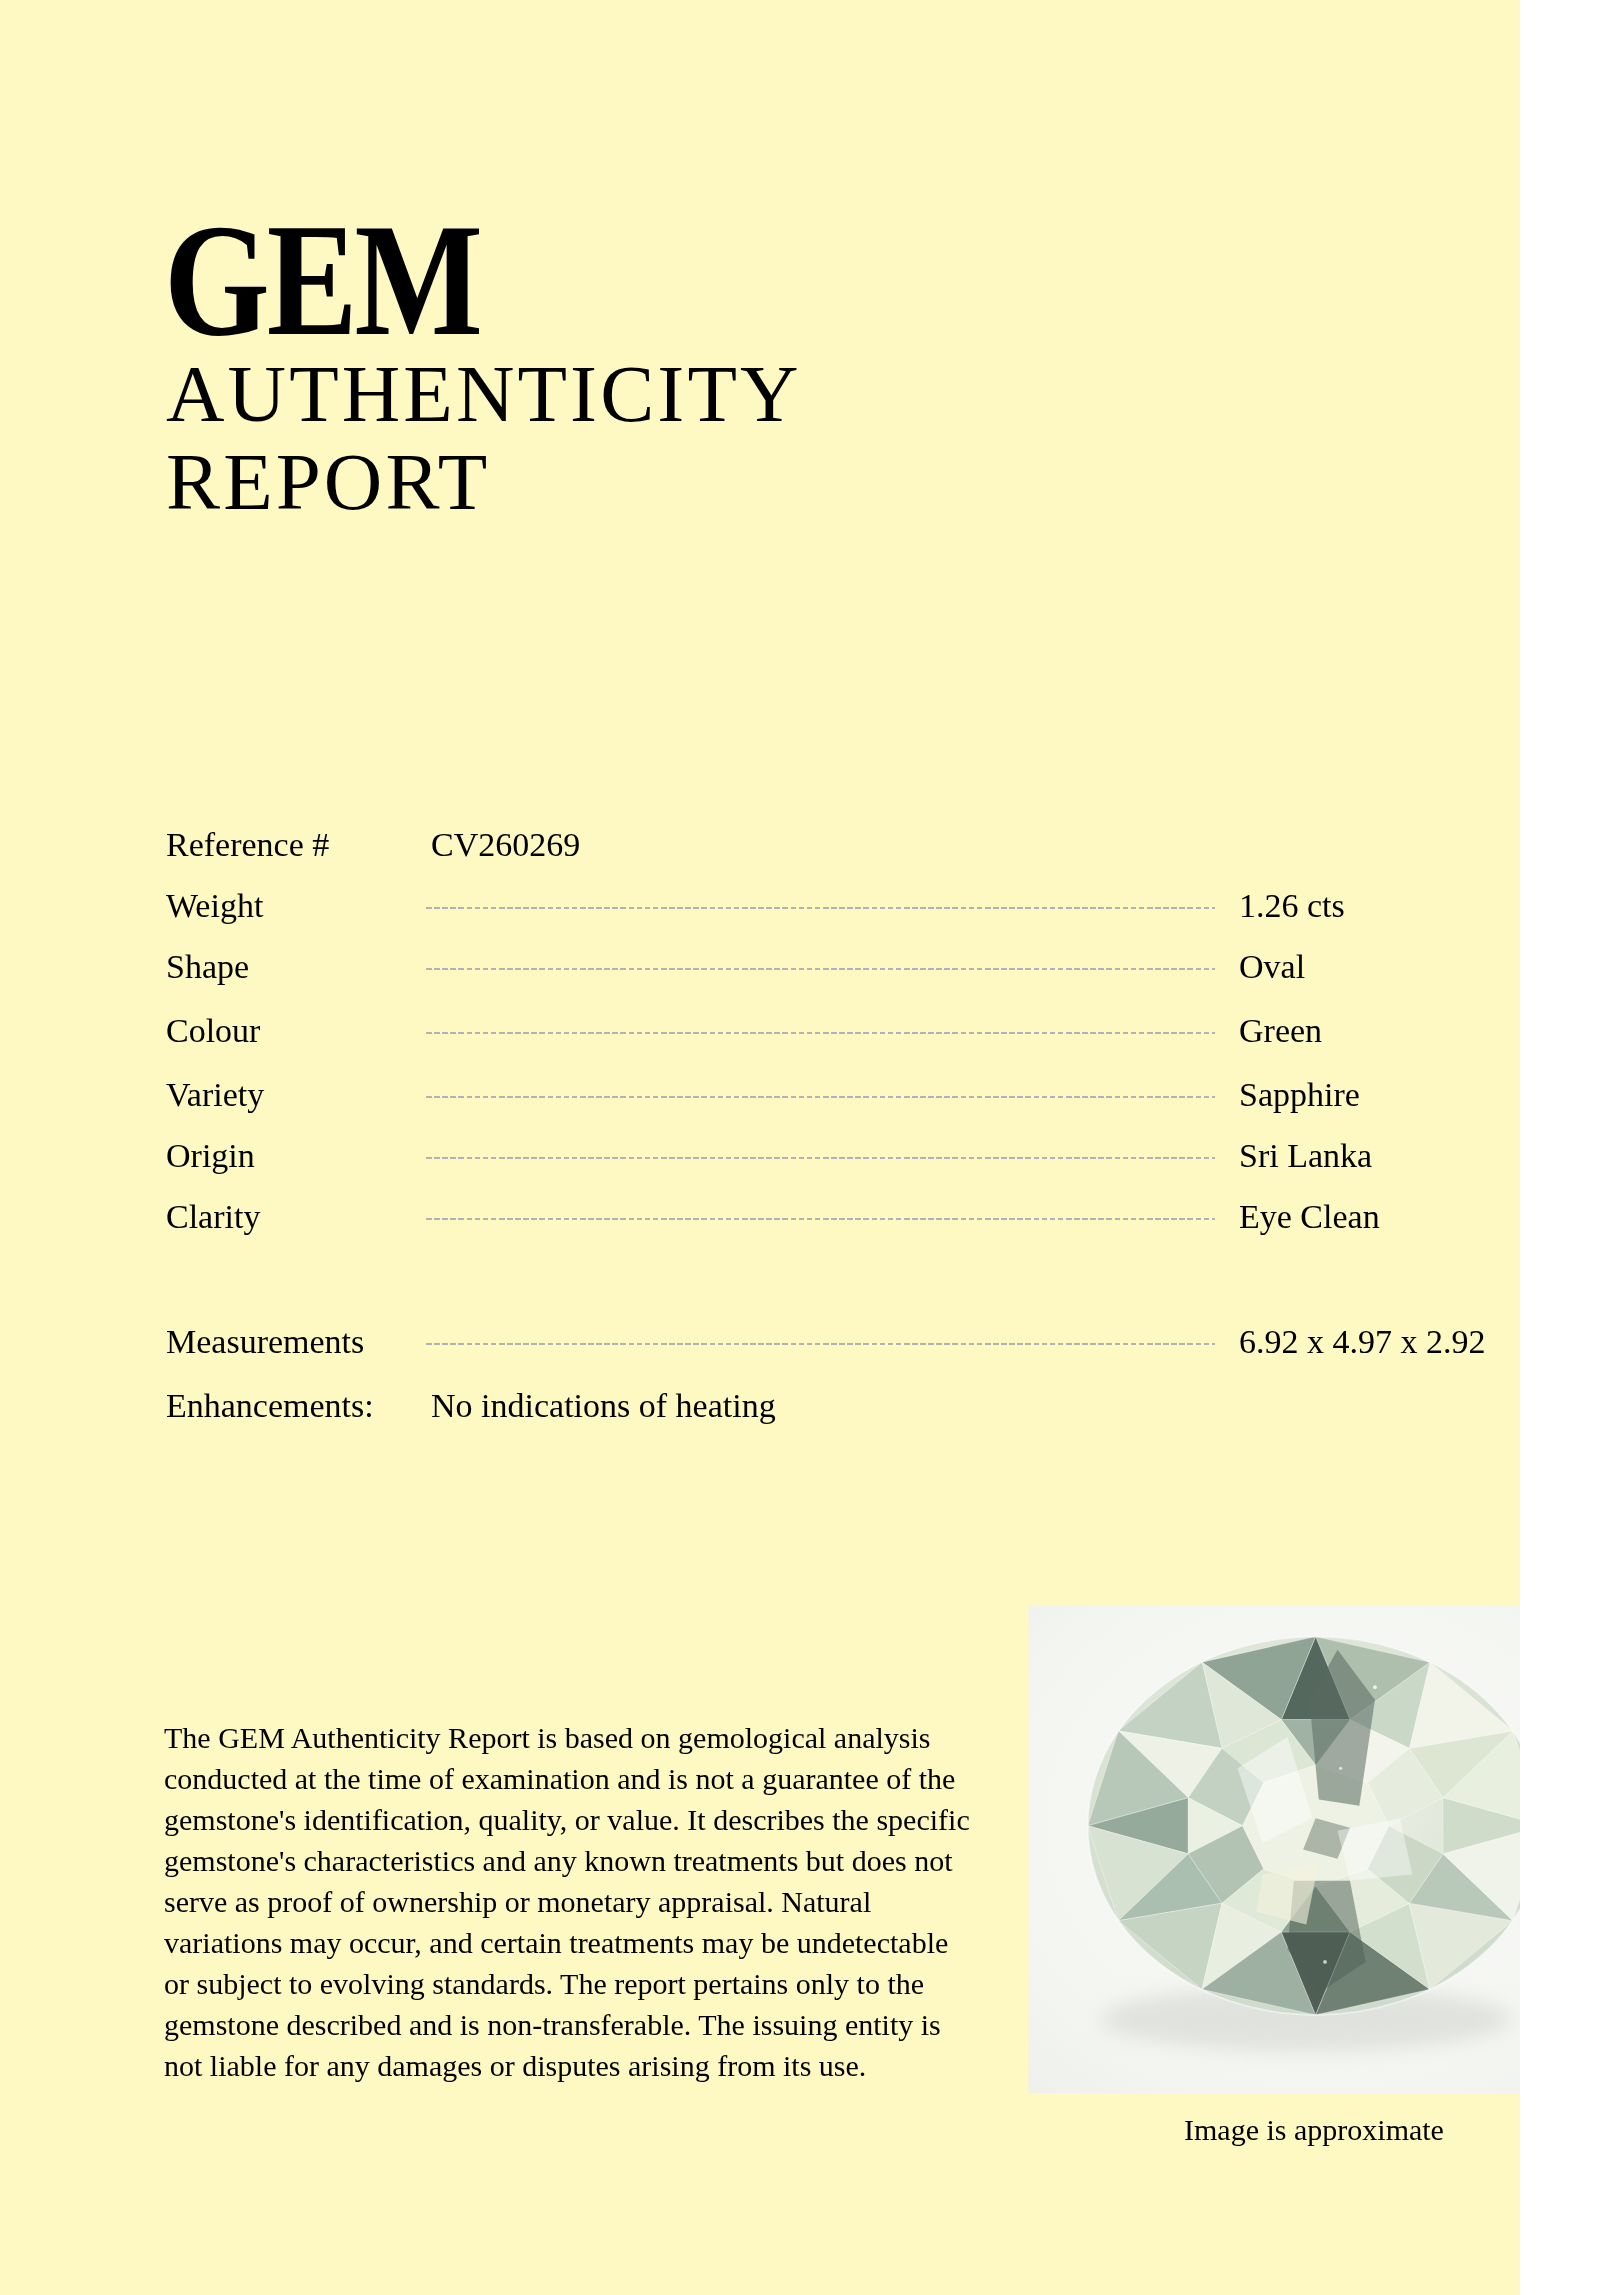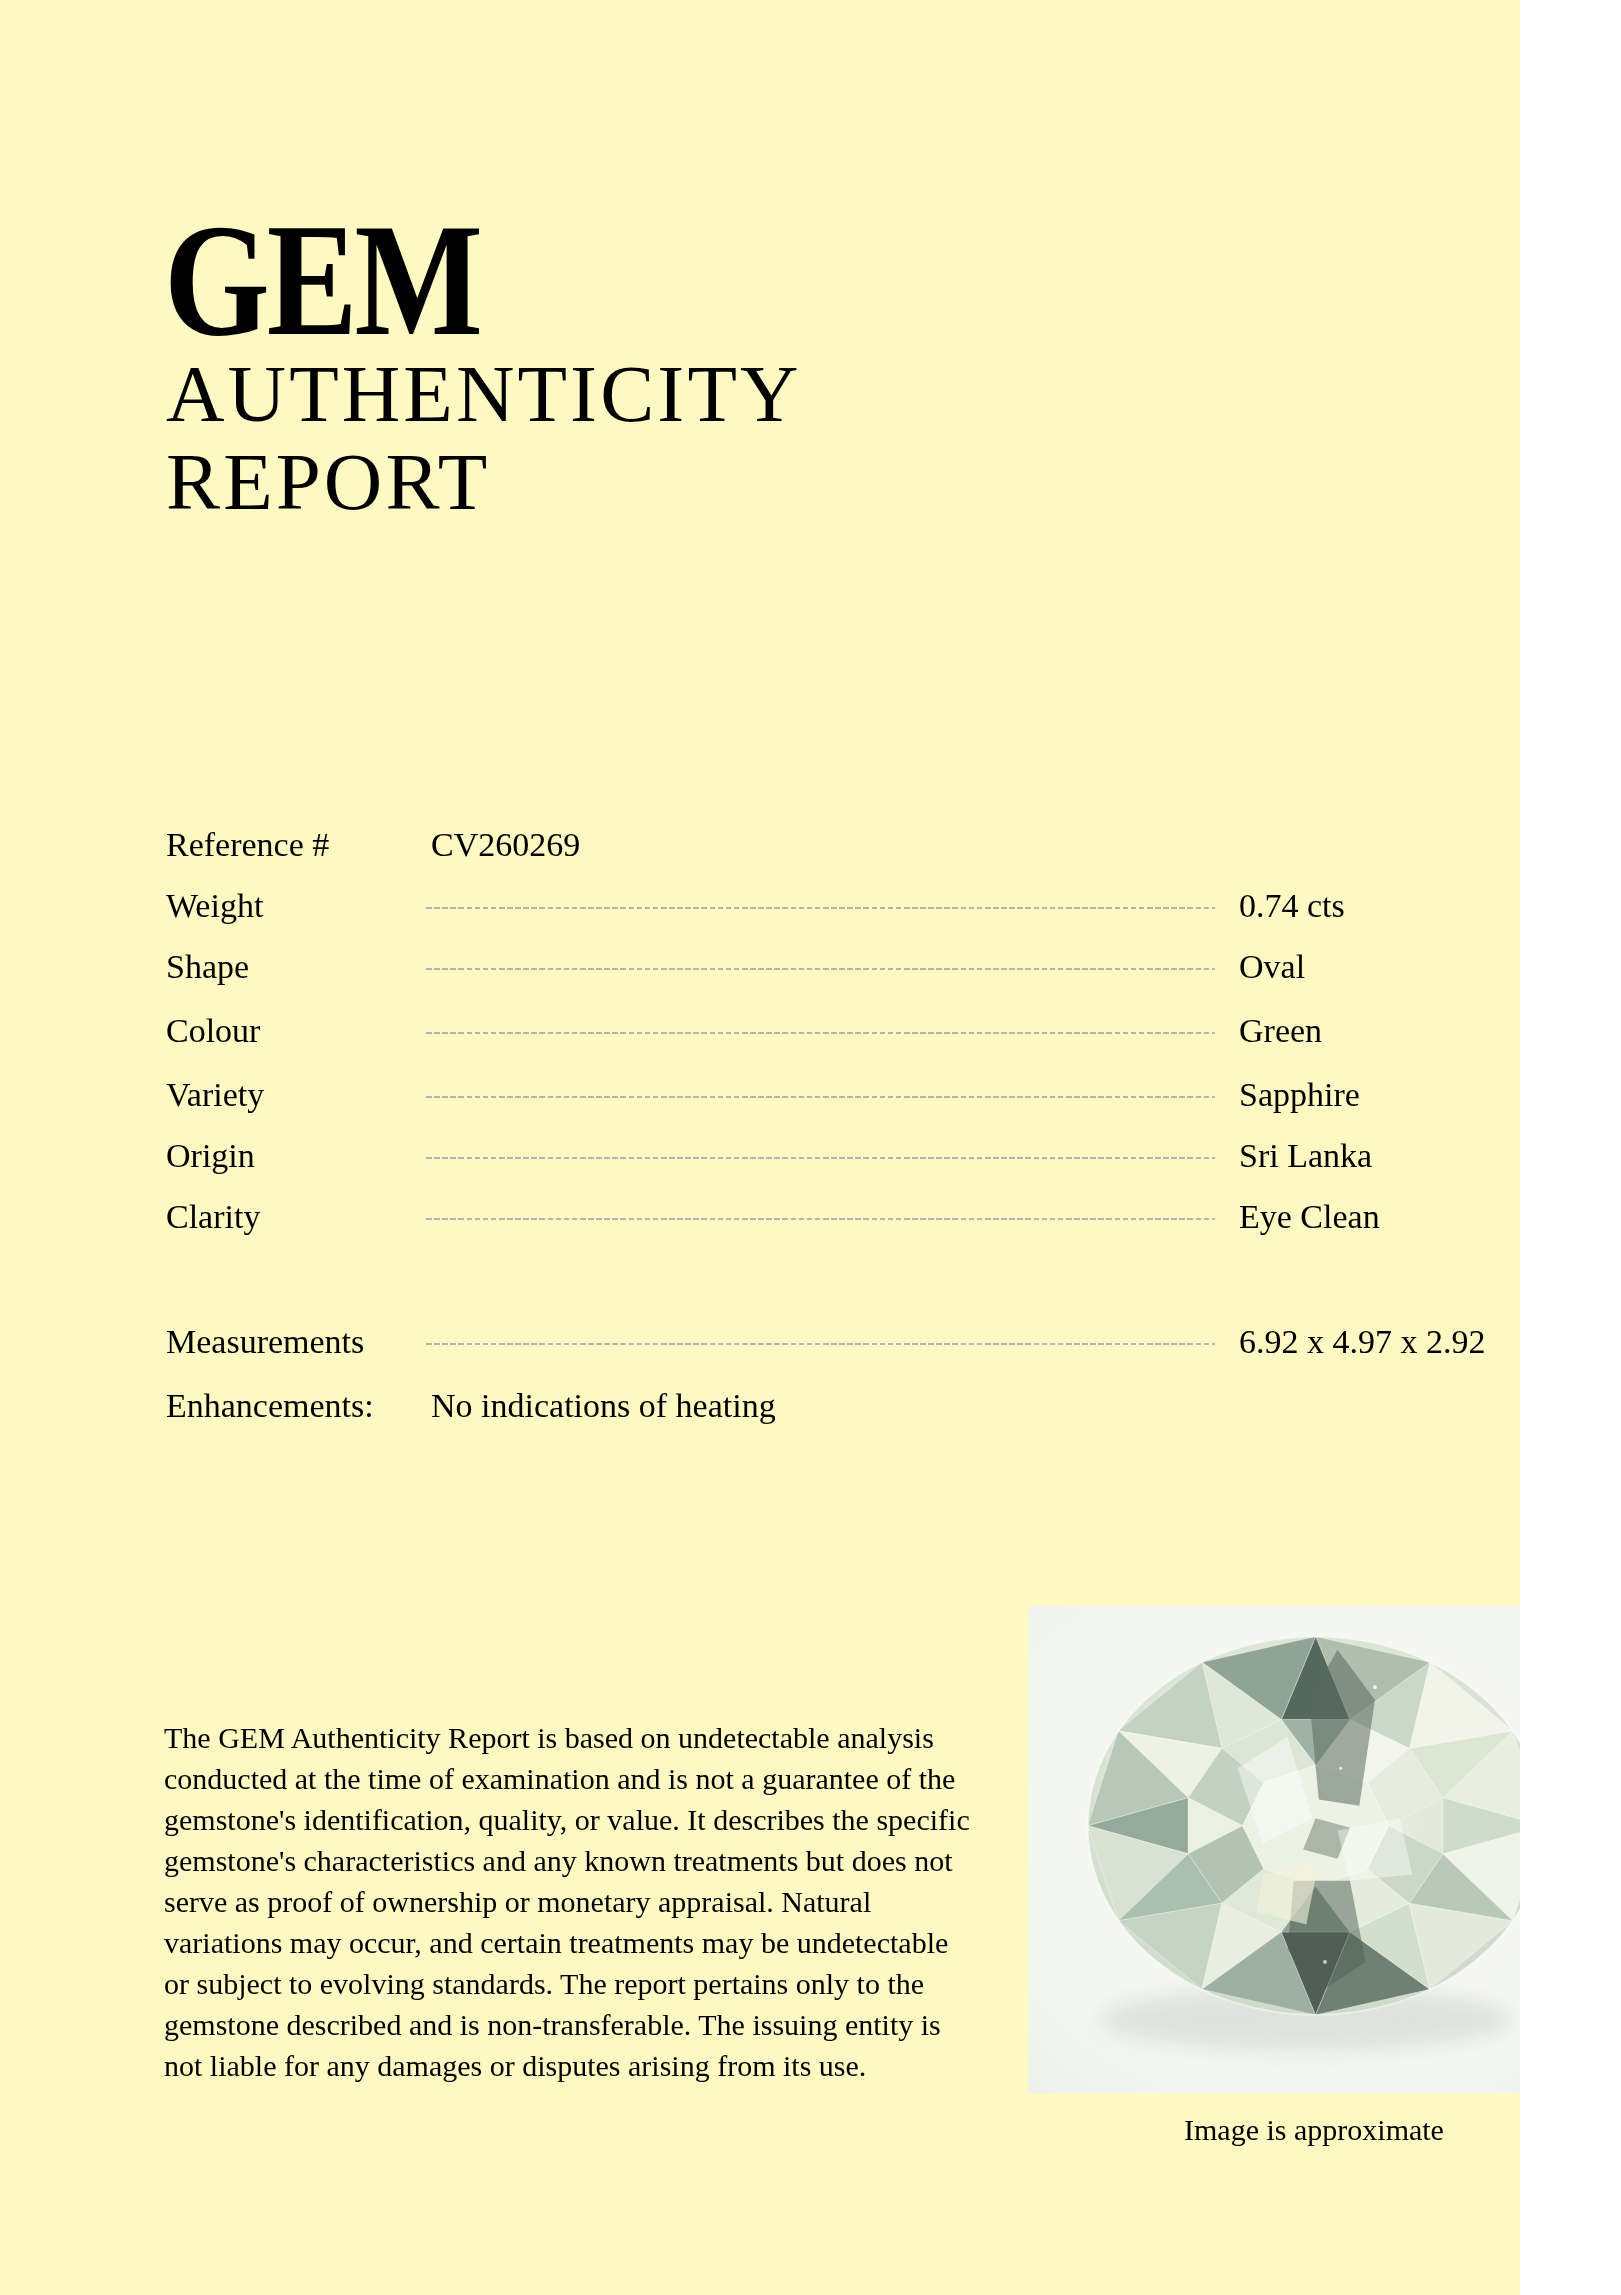--- a/index.html
+++ b/index.html
@@ -56,21 +56,21 @@
   </div>
 
   <div class="field-row" style="top:803px">
     <span class="field-label">Reference #</span>
     <span class="field-value-left">CV260269</span>
   </div>
 
   <div class="field-row" style="top:864px">
     <span class="field-label">Weight</span>
     <span class="dotline"></span>
-    <span class="field-value-right">0.74 cts</span>
+    <span class="field-value-right">1.26 cts</span>
   </div>
 
   <div class="field-row" style="top:925px">
     <span class="field-label">Shape</span>
     <span class="dotline"></span>
     <span class="field-value-right">Oval</span>
   </div>
 
   <div class="field-row" style="top:989px">
     <span class="field-label">Colour</span>
@@ -103,21 +103,21 @@
     <span class="field-value-right">6.92 x 4.97 x 2.92</span>
   </div>
 
   <div class="field-row" style="top:1364px">
     <span class="field-label">Enhancements:</span>
     <span class="field-value-left">No indications of heating</span>
   </div>
 
 
   <div class="disclaimer">
-    <div>The GEM Authenticity Report is based on undetectable analysis</div>
+    <div>The GEM Authenticity Report is based on gemological analysis</div>
     <div>conducted at the time of examination and is not a guarantee of the</div>
     <div>gemstone's identification, quality, or value. It describes the specific</div>
     <div>gemstone's characteristics and any known treatments but does not</div>
     <div>serve as proof of ownership or monetary appraisal. Natural</div>
     <div>variations may occur, and certain treatments may be undetectable</div>
     <div>or subject to evolving standards. The report pertains only to the</div>
     <div>gemstone described and is non-transferable. The issuing entity is</div>
     <div>not liable for any damages or disputes arising from its use.</div>
   </div>
 

